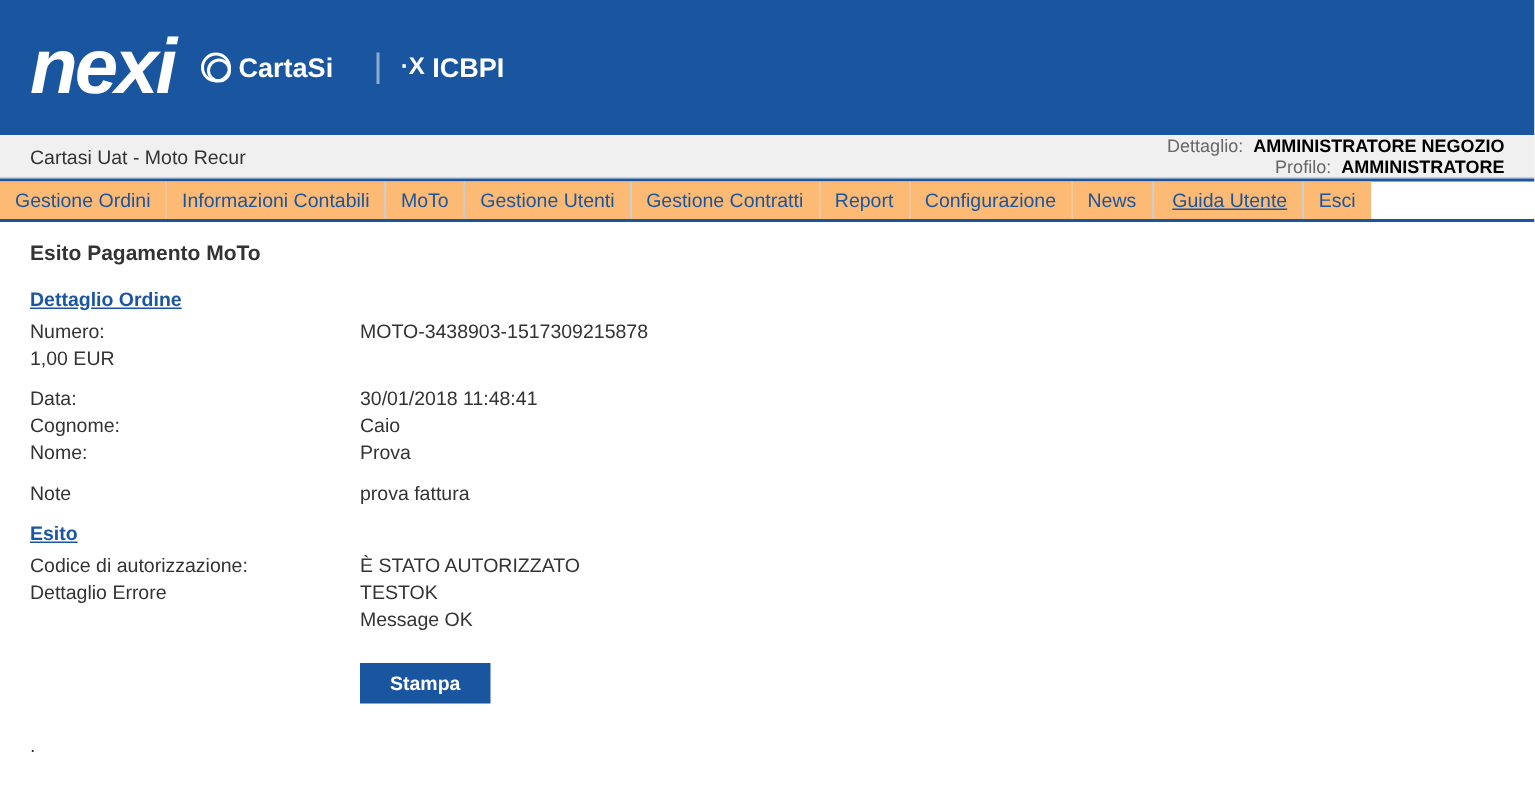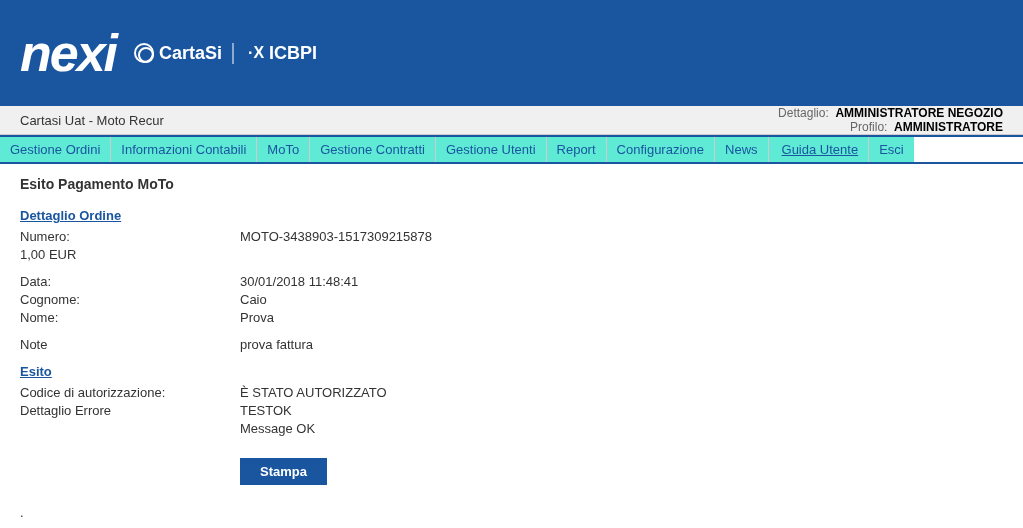--- a/index.html
+++ b/index.html
@@ -4,39 +4,39 @@
   <style>
     * { margin: 0; padding: 0; box-sizing: border-box; }
     body { font-family: Arial, sans-serif; font-size: 13px; background: #fff; width: 1023px; }
 
     
     .header {
       background: #1a56a0;
       padding: 12px 20px;
       display: flex;
       align-items: center;
-      height: 106px;
+      height: 90px;
     }
     .header-logo-nexi {
       color: #fff;
       font-size: 52px;
       font-weight: 900;
       font-style: italic;
       letter-spacing: -2px;
       margin-right: 18px;
     }
     .header-logo-cartasi {
       color: #fff;
       font-size: 18px;
       font-weight: bold;
       display: flex;
       align-items: center;
       margin-right: 14px;
       border-right: 2px solid rgba(255,255,255,0.5);
-      padding-right: 10px;
+      padding-right: 29px;
     }
     .cartasi-icon {
       display: inline-block;
       width: 20px;
       height: 20px;
       border: 2px solid #fff;
       border-radius: 50%;
       margin-right: 5px;
       position: relative;
     }
@@ -98,21 +98,21 @@
     .nav-item {
       padding: 5px 10px;
       font-size: 13px;
       color: #1a56a0;
       cursor: pointer;
       border-right: 1px solid #ccc;
       white-space: nowrap;
       text-decoration: none;
       display: flex;
       align-items: center;
-      background: #5eead4;
+      background: #fdba74;
     }
     .nav-item.guide {
       color: #1a56a0;
       text-decoration: underline;
       padding-left: 13px;
     }
     .nav-item.exit {
       color: #1a56a0;
       border-right: none;
     }
@@ -198,22 +198,22 @@
     <br>
     <span class="label">Profilo:</span>
     &nbsp;<span class="value">AMMINISTRATORE</span>
   </div>
 </div>
 
 <div class="nav-bar">
   <a class="nav-item">Gestione Ordini</a>
   <a class="nav-item">Informazioni Contabili</a>
   <a class="nav-item">MoTo</a>
+  <a class="nav-item">Gestione Utenti</a>
   <a class="nav-item">Gestione Contratti</a>
-  <a class="nav-item">Gestione Utenti</a>
   <a class="nav-item">Report</a>
   <a class="nav-item">Configurazione</a>
   <a class="nav-item">News</a>
   <a class="nav-item guide">Guida Utente</a>
   <a class="nav-item exit">Esci</a>
 </div>
 
 <div class="page-content">
   <div class="page-title">Esito Pagamento MoTo</div>
 

